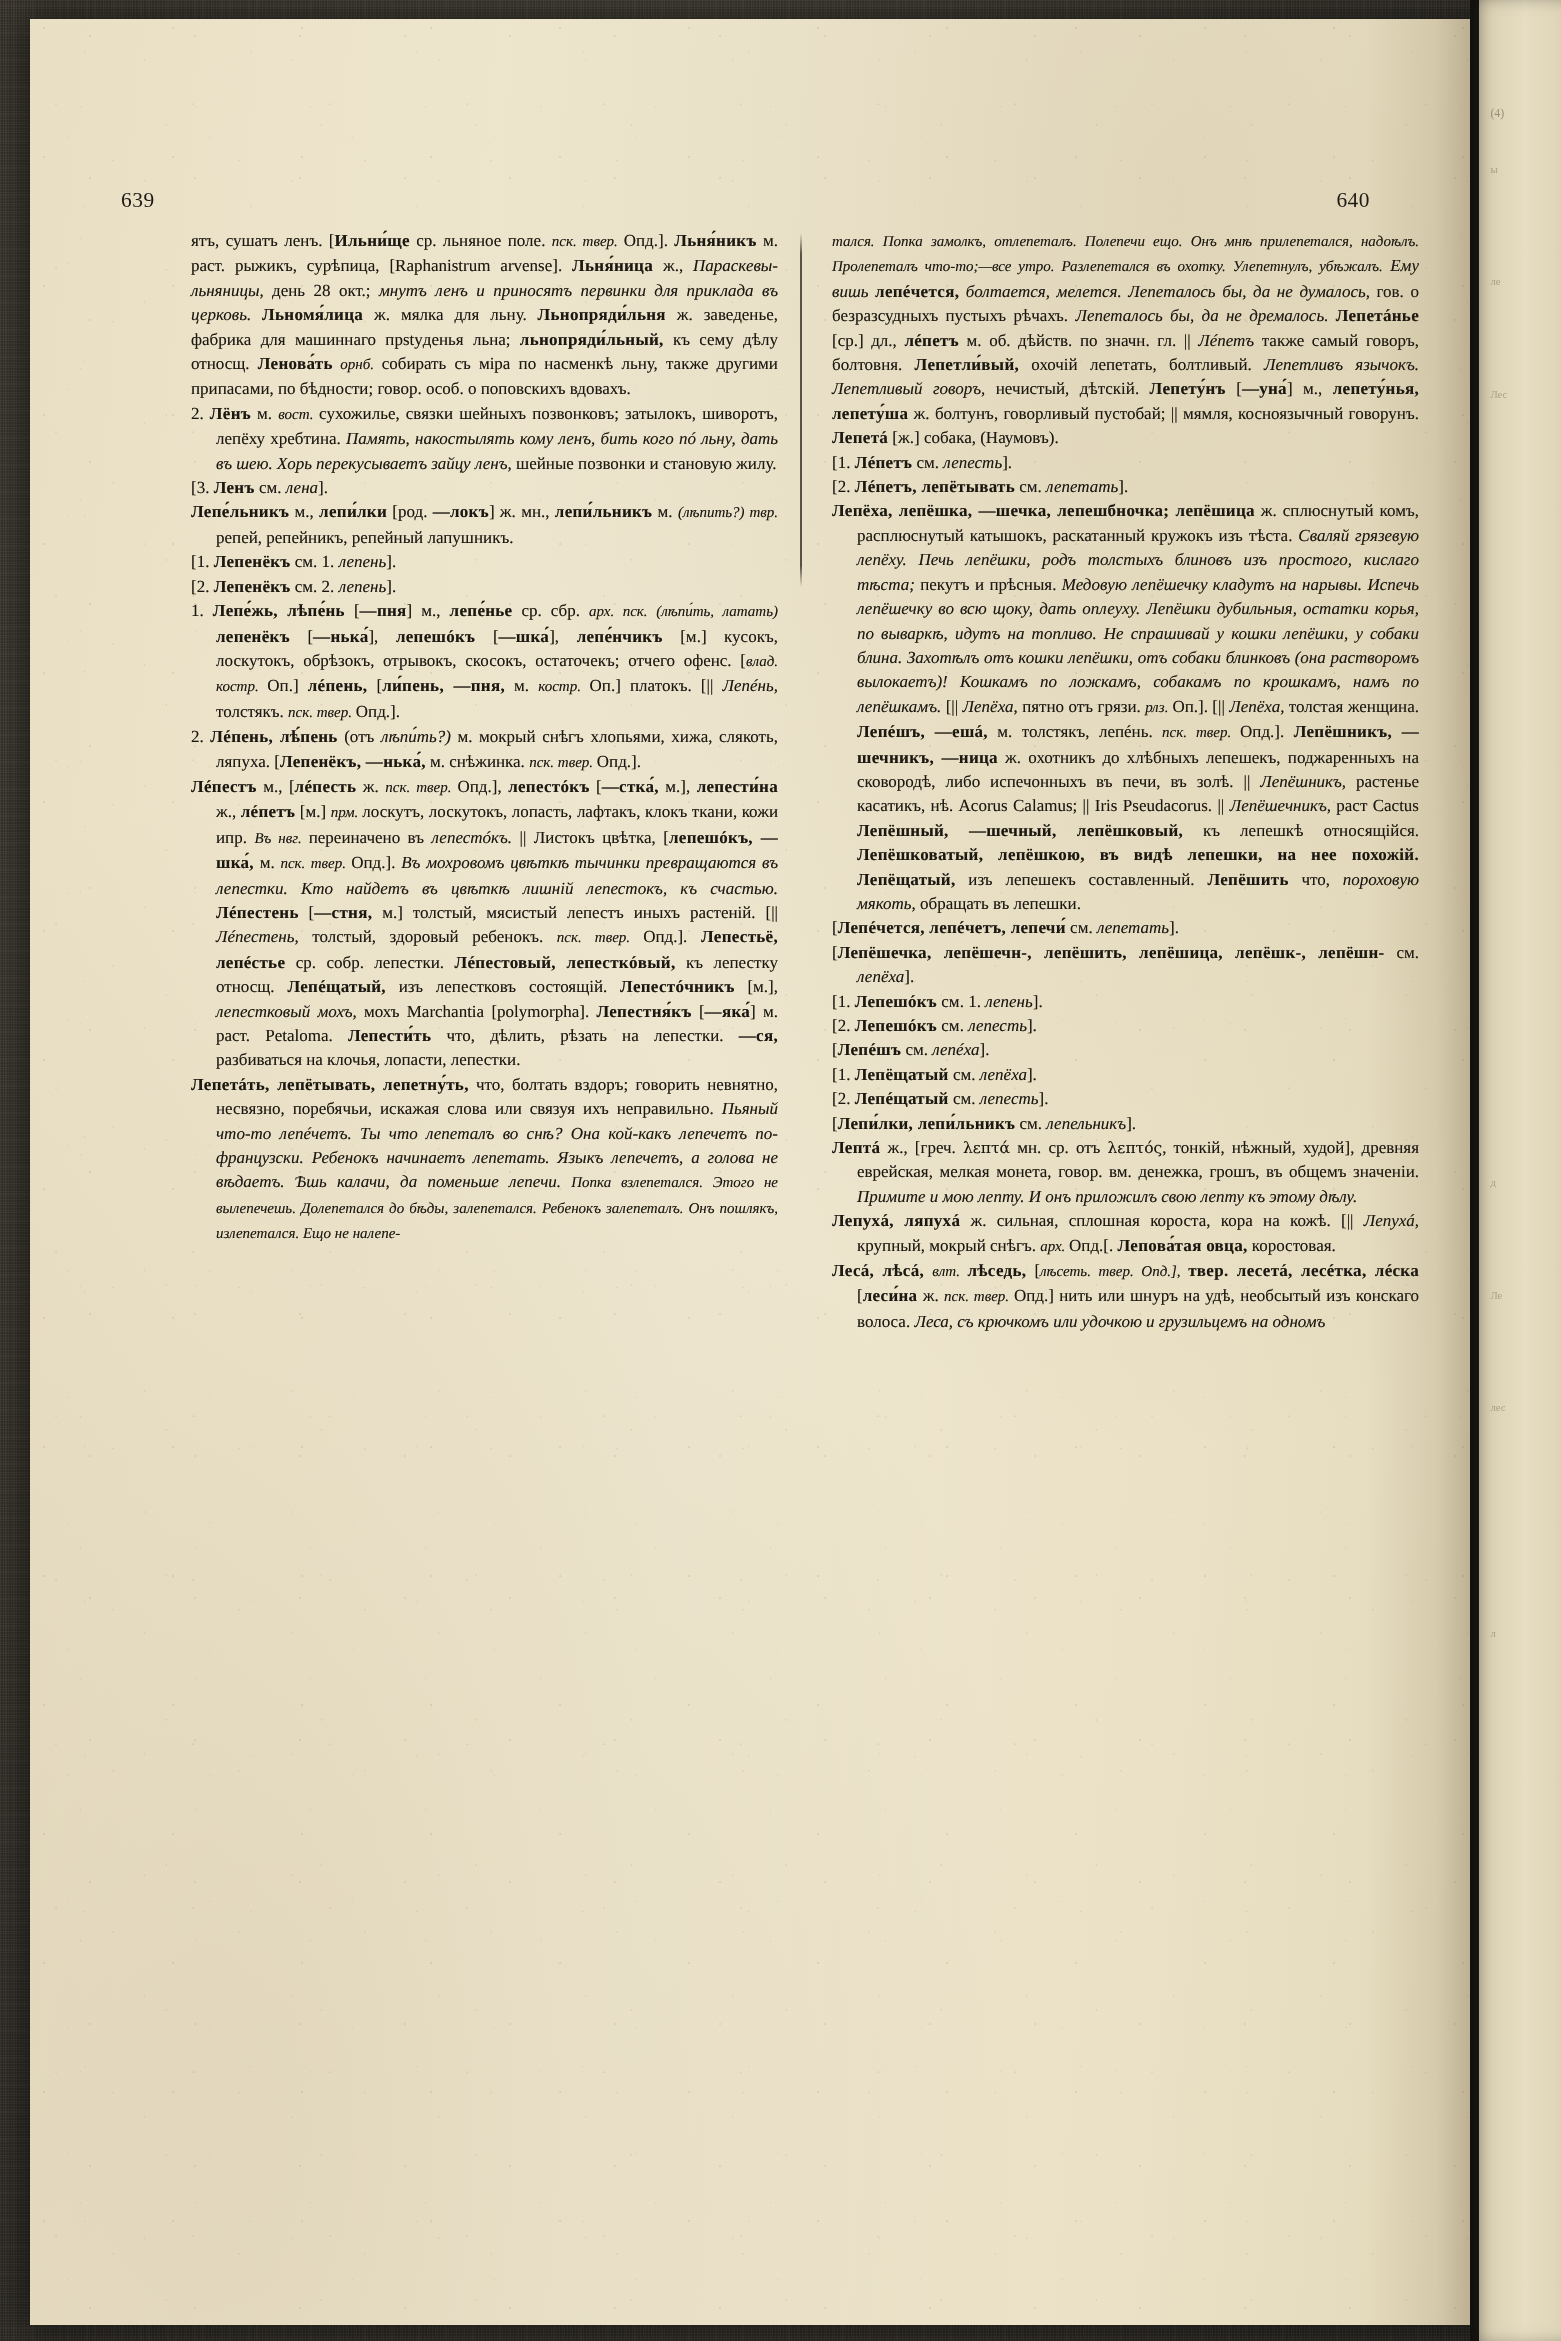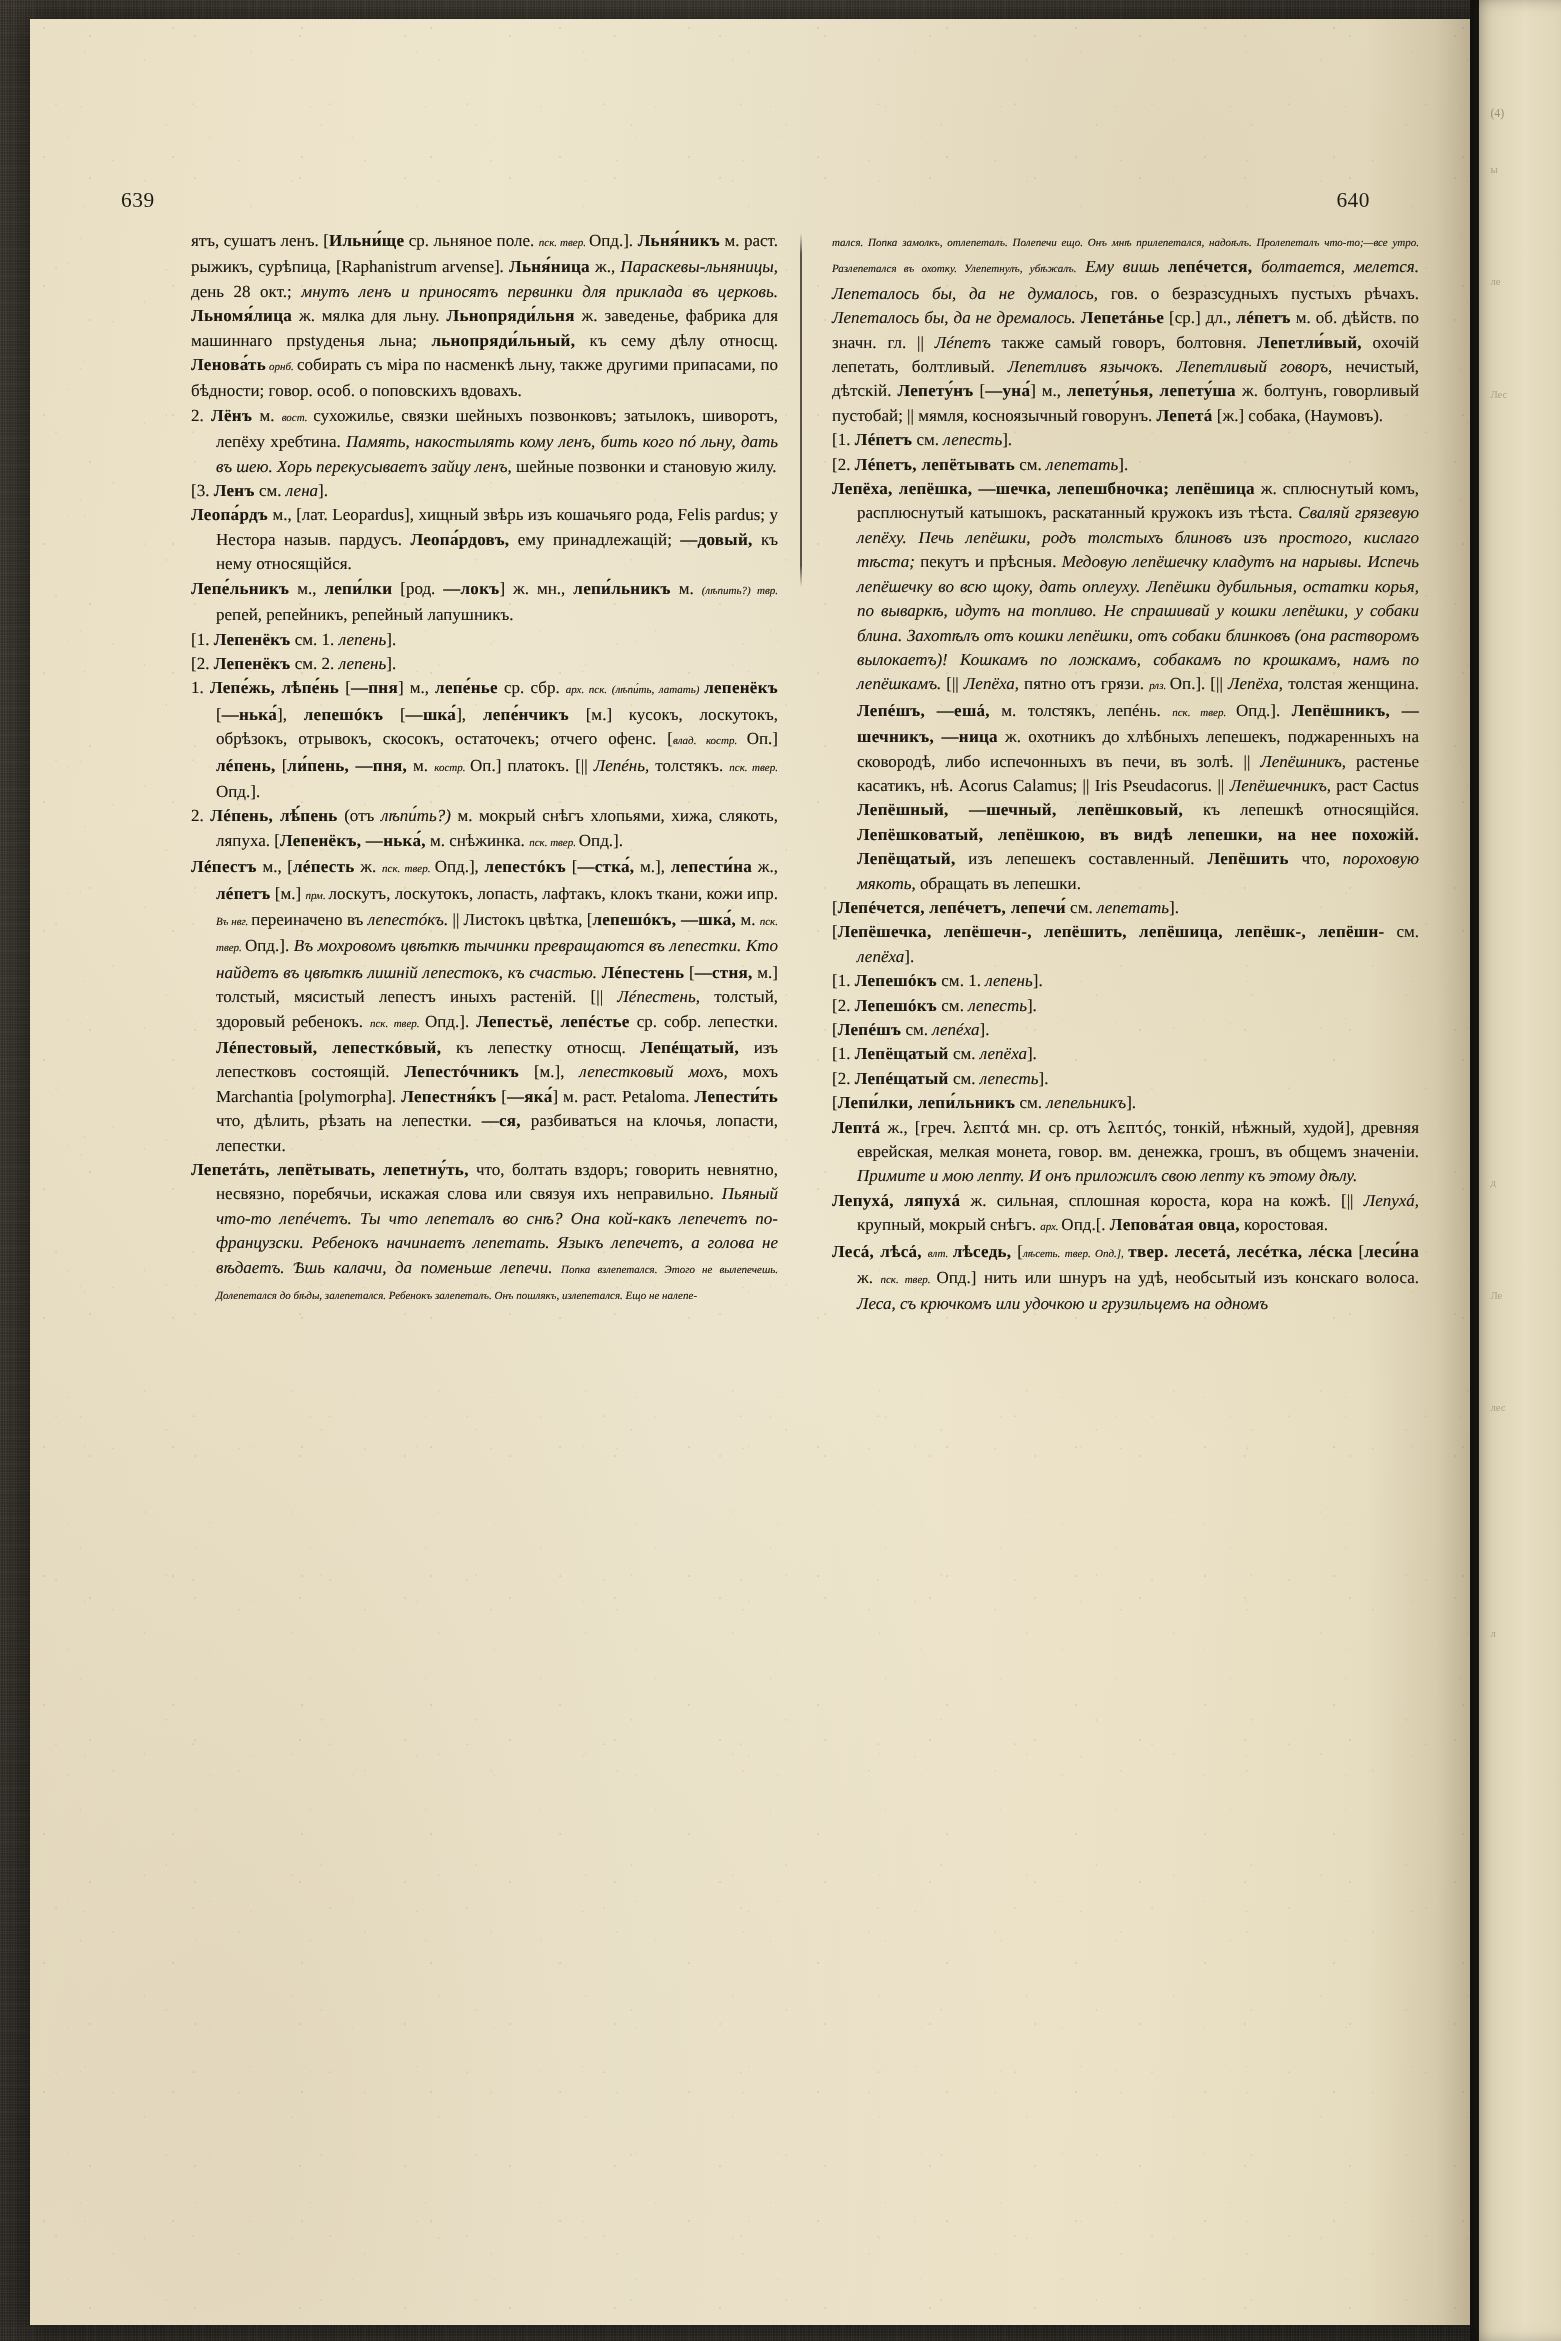--- a/index.html
+++ b/index.html
@@ -102,21 +102,21 @@
     text-indent:-25px;
     padding-left:25px;
     margin:0 0 0 0;
     -webkit-font-smoothing:none;
     text-rendering:geometricPrecision;
   }
   .entry.cont{ text-indent:0; padding-left:0; }
 
   b{ font-weight:bold; letter-spacing:0.3px; }
   i{ font-style:italic; }
-  .smi{ font-size:11px; font-style:italic;font-family:Liberation Serif, serif; }
+  .smi{ font-size:15px; font-style:italic;font-family:Liberation Serif, serif; }
   .gk{ font-family:"DejaVu Serif",serif; font-size:15.5px; }
 
   
   .entry{ text-shadow: 0 0 0.3px rgba(45,35,20,.45); }
 </style>
 </head>
 <body>
 
 <div id="page">
   <div id="backdrop"></div>
@@ -131,21 +131,20 @@
         <div class="rh-right">640</div>
       </div>
 
       <div class="vrule"></div>
 
       <div class="columns">
         <div class="col" id="col-left">
             <p class="entry cont"><span>ятъ, сушатъ ленъ. [</span><b>Ильни́ще</b><span> ср. льняное поле. </span><span class="smi">пск. твер. </span><span>Опд.]. </span><b>Льня́никъ</b><span> м. раст. рыжикъ, сурѣпица, [Raphanistrum arvense]. </span><b>Льня́ница</b><span> ж., </span><i>Параскевы-льняницы,</i><span> день 28 окт.; </span><i>мнутъ ленъ и приносятъ первинки для приклада въ церковь.</i><span> </span><b>Льномя́лица</b><span> ж. мялка для льну. </span><b>Льнопряди́льня</b><span> ж. заведенье, фабрика для машиннаго прstyденья льна; </span><b>льнопряди́льный,</b><span> къ сему дѣлу относщ. </span><b>Ленова́ть</b><span class="smi"> орнб. </span><span>собирать съ міра по насменкѣ льну, также другими припасами, по бѣдности; говор. особ. о поповскихъ вдовахъ.</span></p>
             <p class="entry"><span>2. </span><b>Лёнъ</b><span> м. </span><span class="smi">вост. </span><span>сухожилье, связки шейныхъ позвонковъ; затылокъ, шиворотъ, лепёху хребтина. </span><i>Память, накостылять кому ленъ, бить кого пó льну, дать въ шею. Хорь перекусываетъ зайцу ленъ,</i><span> шейные позвонки и становую жилу.</span></p>
             <p class="entry"><span>[3. </span><b>Ленъ</b><span> см. </span><i>лена</i><span>].</span></p>
-            <p class="entry"><b>Леопа́рдъ</b><span> м., [лат. Leopardus], хищный звѣрь изъ кошачьяго рода, Felis pardus; у Нестора назыв. пардусъ. </span><b>Леопа́рдовъ,</b><span> ему принадлежащій; </span><b>—довый,</b><span> къ нему относящійся.</span></p>
             <p class="entry"><b>Лепе́льникъ</b><span> м., </span><b>лепи́лки</b><span> [род. </span><b>—локъ</b><span>] ж. мн., </span><b>лепи́льникъ</b><span> м. </span><span class="smi">(лѣпить?) твр. </span><span>репей, репейникъ, репейный лапушникъ.</span></p>
             <p class="entry"><span>[1. </span><b>Лепенёкъ</b><span> см. 1. </span><i>лепень</i><span>].</span></p>
             <p class="entry"><span>[2. </span><b>Лепенёкъ</b><span> см. 2. </span><i>лепень</i><span>].</span></p>
             <p class="entry"><span>1. </span><b>Лепе́жь, лѣпе́нь</b><span> [</span><b>—пня</b><span>] м., </span><b>лепе́нье</b><span> ср. сбр. </span><span class="smi">арх. пск. (лѣпи́ть, латать) </span><b>лепенёкъ</b><span> [</span><b>—нька́</b><span>], </span><b>лепешóкъ</b><span> [</span><b>—шка́</b><span>], </span><b>лепе́нчикъ</b><span> [м.] кусокъ, лоскутокъ, обрѣзокъ, отрывокъ, скосокъ, остаточекъ; отчего офенс. [</span><span class="smi">влад. костр. </span><span>Оп.] </span><b>лéпень,</b><span> [</span><b>ли́пень, —пня,</b><span> м. </span><span class="smi">костр. </span><span>Оп.] платокъ. [|| </span><i>Лепéнь,</i><span> толстякъ. </span><span class="smi">пск. твер. </span><span>Опд.].</span></p>
             <p class="entry"><span>2. </span><b>Лéпень, лѣ́пень</b><span> (отъ </span><i>лѣпи́ть?)</i><span> м. мокрый снѣгъ хлопьями, хижа, слякоть, ляпуха. [</span><b>Лепенёкъ, —нька́,</b><span> м. снѣжинка. </span><span class="smi">пск. твер. </span><span>Опд.].</span></p>
             <p class="entry"><b>Лéпестъ</b><span> м., [</span><b>лéпесть</b><span> ж. </span><span class="smi">пск. твер. </span><span>Опд.], </span><b>лепестóкъ</b><span> [</span><b>—стка́,</b><span> м.], </span><b>лепести́на</b><span> ж., </span><b>лéпетъ</b><span> [м.] </span><span class="smi">прм. </span><span>лоскутъ, лоскутокъ, лопасть, лафтакъ, клокъ ткани, кожи ипр. </span><span class="smi">Въ нвг. </span><span>переиначено въ </span><i>лепестóкъ.</i><span> || Листокъ цвѣтка, [</span><b>лепешóкъ, —шка́,</b><span> м. </span><span class="smi">пск. твер. </span><span>Опд.]. </span><i>Въ мохровомъ цвѣткѣ тычинки превращаются въ лепестки. Кто найдетъ въ цвѣткѣ лишній лепестокъ, къ счастью.</i><span> </span><b>Лéпестень</b><span> [</span><b>—стня,</b><span> м.] толстый, мясистый лепестъ иныхъ растеній. [|| </span><i>Лéпестень,</i><span> толстый, здоровый ребенокъ. </span><span class="smi">пск. твер. </span><span>Опд.]. </span><b>Лепестьё, лепéстье</b><span> ср. собр. лепестки. </span><b>Лéпестовый, лепесткóвый,</b><span> къ лепестку относщ. </span><b>Лепéщатый,</b><span> изъ лепестковъ состоящій. </span><b>Лепестóчникъ</b><span> [м.], </span><i>лепестковый мохъ,</i><span> мохъ Marchantia [polymorpha]. </span><b>Лепестня́къ</b><span> [</span><b>—яка́</b><span>] м. раст. Petaloma. </span><b>Лепести́ть</b><span> что, дѣлить, рѣзать на лепестки. </span><b>—ся,</b><span> разбиваться на клочья, лопасти, лепестки.</span></p>
             <p class="entry"><b>Лепетáть, лепётывать, лепетну́ть,</b><span> что, болтать вздоръ; говорить невнятно, несвязно, поребячьи, искажая слова или связуя ихъ неправильно. </span><i>Пьяный что-то лепéчетъ. Ты что лепеталъ во снѣ? Она кой-какъ лепечетъ по-французски. Ребенокъ начинаетъ лепетать. Языкъ лепечетъ, а голова не вѣдаетъ. Ѣшь калачи, да поменьше лепечи.</i><span> </span><span class="smi">Попка взлепетался. Этого не вылепечешь. Долепетался до бѣды, залепетался. Ребенокъ залепеталъ. Онъ пошлякъ, излепетался. Ещо не налепе-</span></p>
           </div>
         <div class="col" id="col-right">
             <p class="entry cont"><span class="smi">тался. Попка замолкъ, отлепеталъ. Полепечи ещо. Онъ мнѣ прилепетался, надоѣлъ. Пролепеталъ что-то;—все утро. Разлепетался въ охотку. Улепетнулъ, убѣжалъ.</span><span> </span><i>Ему вишь </i><b>лепéчется,</b><i> болтается, мелется. Лепеталось бы, да не думалось,</i><span> гов. о безразсудныхъ пустыхъ рѣчахъ. </span><i>Лепеталось бы, да не дремалось.</i><span> </span><b>Лепетáнье</b><span> [ср.] дл., </span><b>лéпетъ</b><span> м. об. дѣйств. по значн. гл. || </span><i>Лéпетъ</i><span> также самый говоръ, болтовня. </span><b>Лепетли́вый,</b><span> охочій лепетать, болтливый. </span><i>Лепетливъ язычокъ. Лепетливый говоръ,</i><span> нечистый, дѣтскій. </span><b>Лепету́нъ</b><span> [</span><b>—уна́</b><span>] м., </span><b>лепету́нья, лепету́ша</b><span> ж. болтунъ, говорливый пустобай; || мямля, косноязычный говорунъ. </span><b>Лепетá</b><span> [ж.] собака, (Наумовъ).</span></p>

